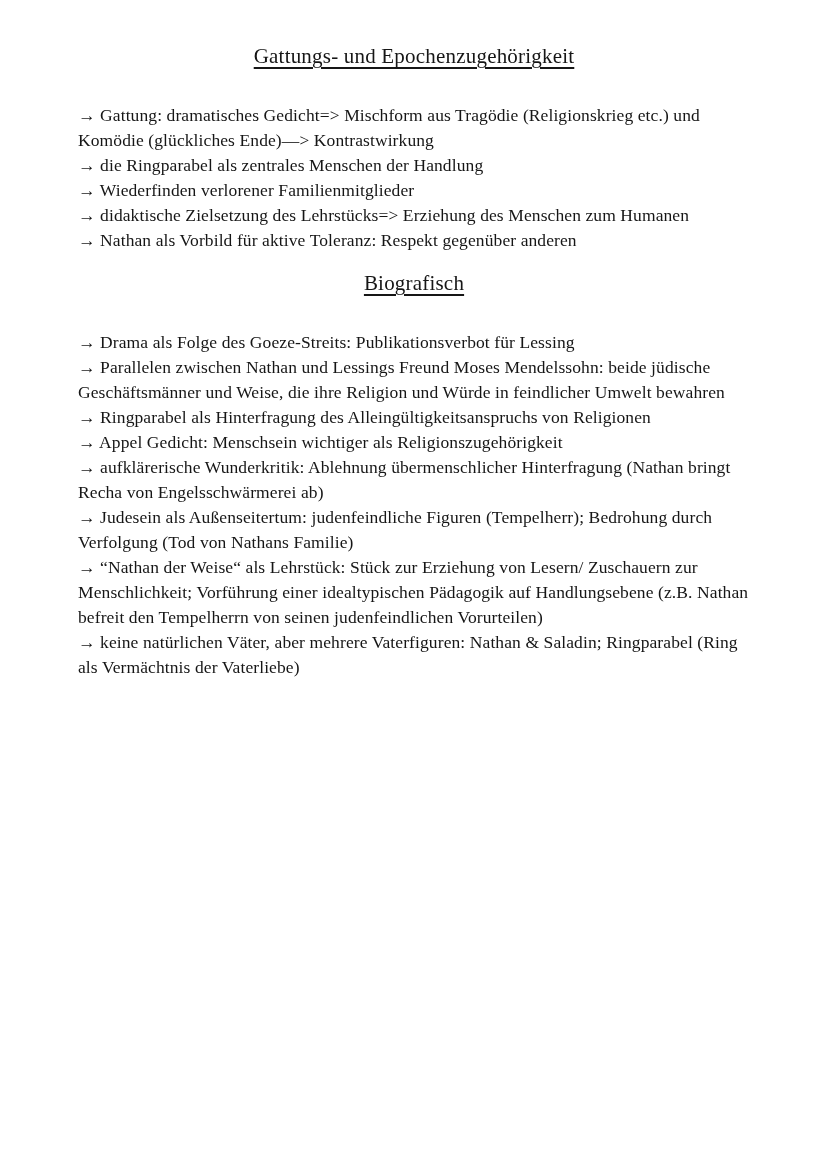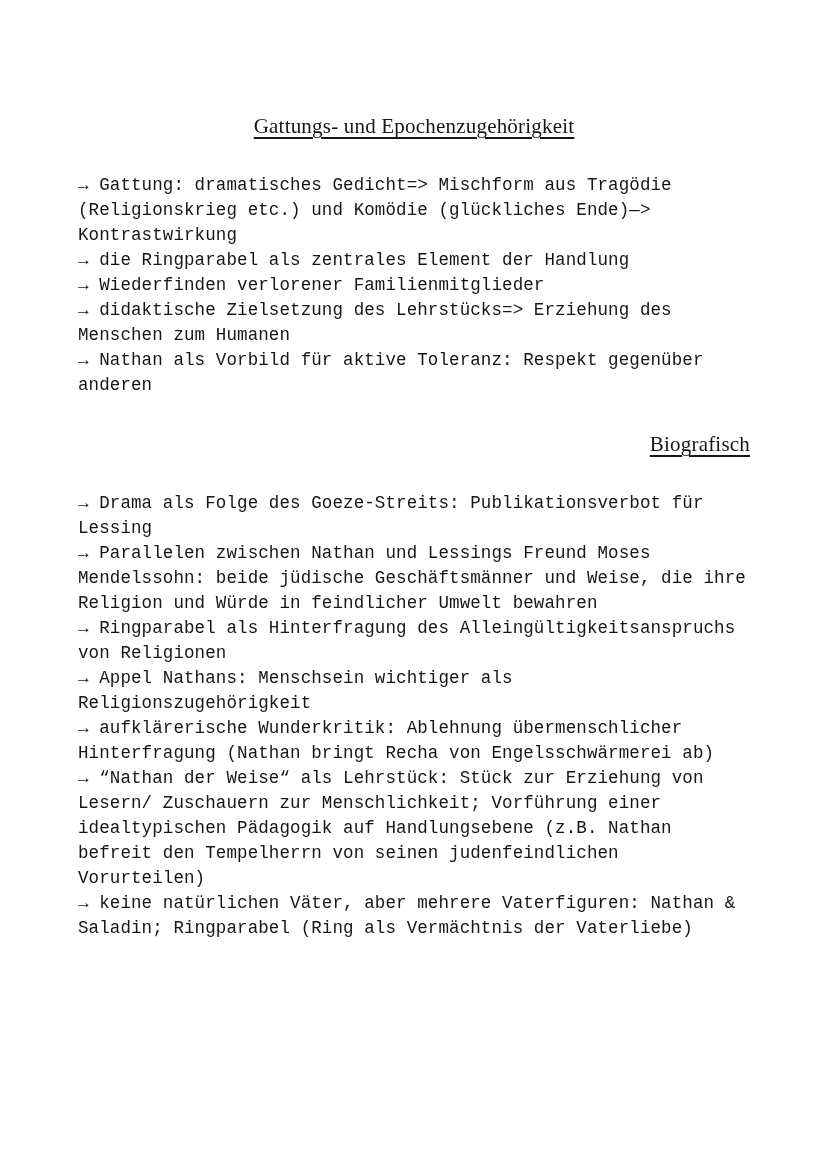--- a/index.html
+++ b/index.html
@@ -10,77 +10,76 @@
     width: 828px;
     height: 1171px;
     font-family: "Liberation Serif", "DejaVu Serif", serif;
     color: #161616;
     overflow: hidden;
   }
   .page {
     width: 828px;
     height: 1171px;
     background: #ffffff;
-    padding: 114px 78px 40px 78px;
+    padding: 44px 78px 40px 78px;
   }
   .section {
     margin-bottom: 0;
   }
   .section-heading {
     font-size: 21px;
     font-weight: 400;
     text-align: center;
     text-decoration: underline;
     text-underline-offset: 4px;
     letter-spacing: 0.2px;
     margin-bottom: 34px;
   }
   .section + .section .section-heading {
-    margin-top: 34px;
-    text-align: right;
+    margin-top: 18px;
   }
   .bullets {
     font-size: 17.5px;
     line-height: 25px;
     letter-spacing: 0.1px;
   }
   .bullet {
     margin: 0;
-    font-family: Liberation Mono, monospace;
   }
 </style>
 </head>
 <body>
 
 <div class="page">
 
   <section class="section">
     <h2 class="section-heading">Gattungs- und Epochenzugehörigkeit</h2>
     <div class="bullets">
       <p class="bullet">→ Gattung: dramatisches Gedicht=&gt; Mischform aus Tragödie (Religionskrieg etc.) und Komödie (glückliches Ende)—&gt; Kontrastwirkung</p>
-      <p class="bullet">→ die Ringparabel als zentrales Element der Handlung</p>
+      <p class="bullet">→ die Ringparabel als zentrales Menschen der Handlung</p>
       <p class="bullet">→ Wiederfinden verlorener Familienmitglieder</p>
       <p class="bullet">→ didaktische Zielsetzung des Lehrstücks=&gt; Erziehung des Menschen zum Humanen</p>
       <p class="bullet">→ Nathan als Vorbild für aktive Toleranz: Respekt gegenüber anderen</p>
     </div>
   </section>
 
   <section class="section">
     <h2 class="section-heading">Biografisch</h2>
     <div class="bullets">
       <p class="bullet">→ Drama als Folge des Goeze-Streits: Publikationsverbot für Lessing</p>
       <p class="bullet">→ Parallelen zwischen Nathan und Lessings Freund Moses Mendelssohn: beide jüdische Geschäftsmänner und Weise, die ihre Religion und Würde in feindlicher Umwelt bewahren</p>
     </div>
   </section>
 
   <section class="section">
     <div class="bullets">
       <p class="bullet">→ Ringparabel als Hinterfragung des Alleingültigkeitsanspruchs von Religionen</p>
-      <p class="bullet">→ Appel Nathans: Menschsein wichtiger als Religionszugehörigkeit</p>
+      <p class="bullet">→ Appel Gedicht: Menschsein wichtiger als Religionszugehörigkeit</p>
       <p class="bullet">→ aufklärerische Wunderkritik: Ablehnung übermenschlicher Hinterfragung (Nathan bringt Recha von Engelsschwärmerei ab)</p>
+      <p class="bullet">→ Judesein als Außenseitertum: judenfeindliche Figuren (Tempelherr); Bedrohung durch Verfolgung (Tod von Nathans Familie)</p>
     </div>
   </section>
 
   <section class="section">
     <div class="bullets">
       <p class="bullet">→ “Nathan der Weise“ als Lehrstück: Stück zur Erziehung von Lesern/ Zuschauern zur Menschlichkeit; Vorführung einer idealtypischen Pädagogik auf Handlungsebene (z.B. Nathan befreit den Tempelherrn von seinen judenfeindlichen Vorurteilen)</p>
       <p class="bullet">→ keine natürlichen Väter, aber mehrere Vaterfiguren: Nathan &amp; Saladin; Ringparabel (Ring als Vermächtnis der Vaterliebe)</p>
     </div>
   </section>
 

